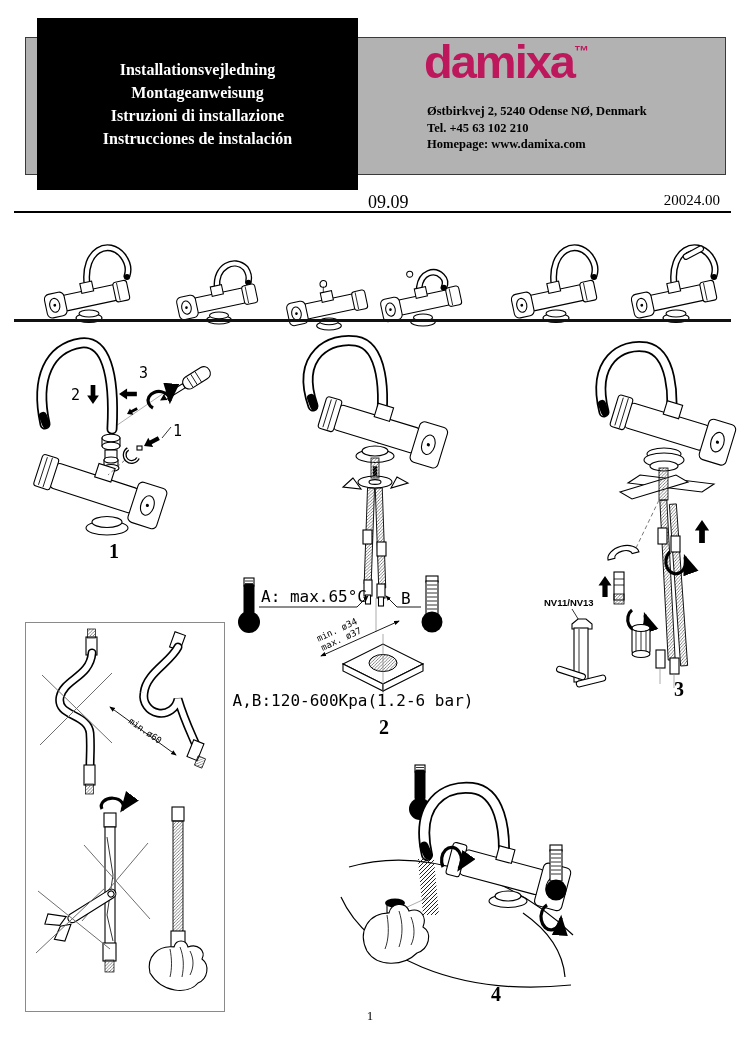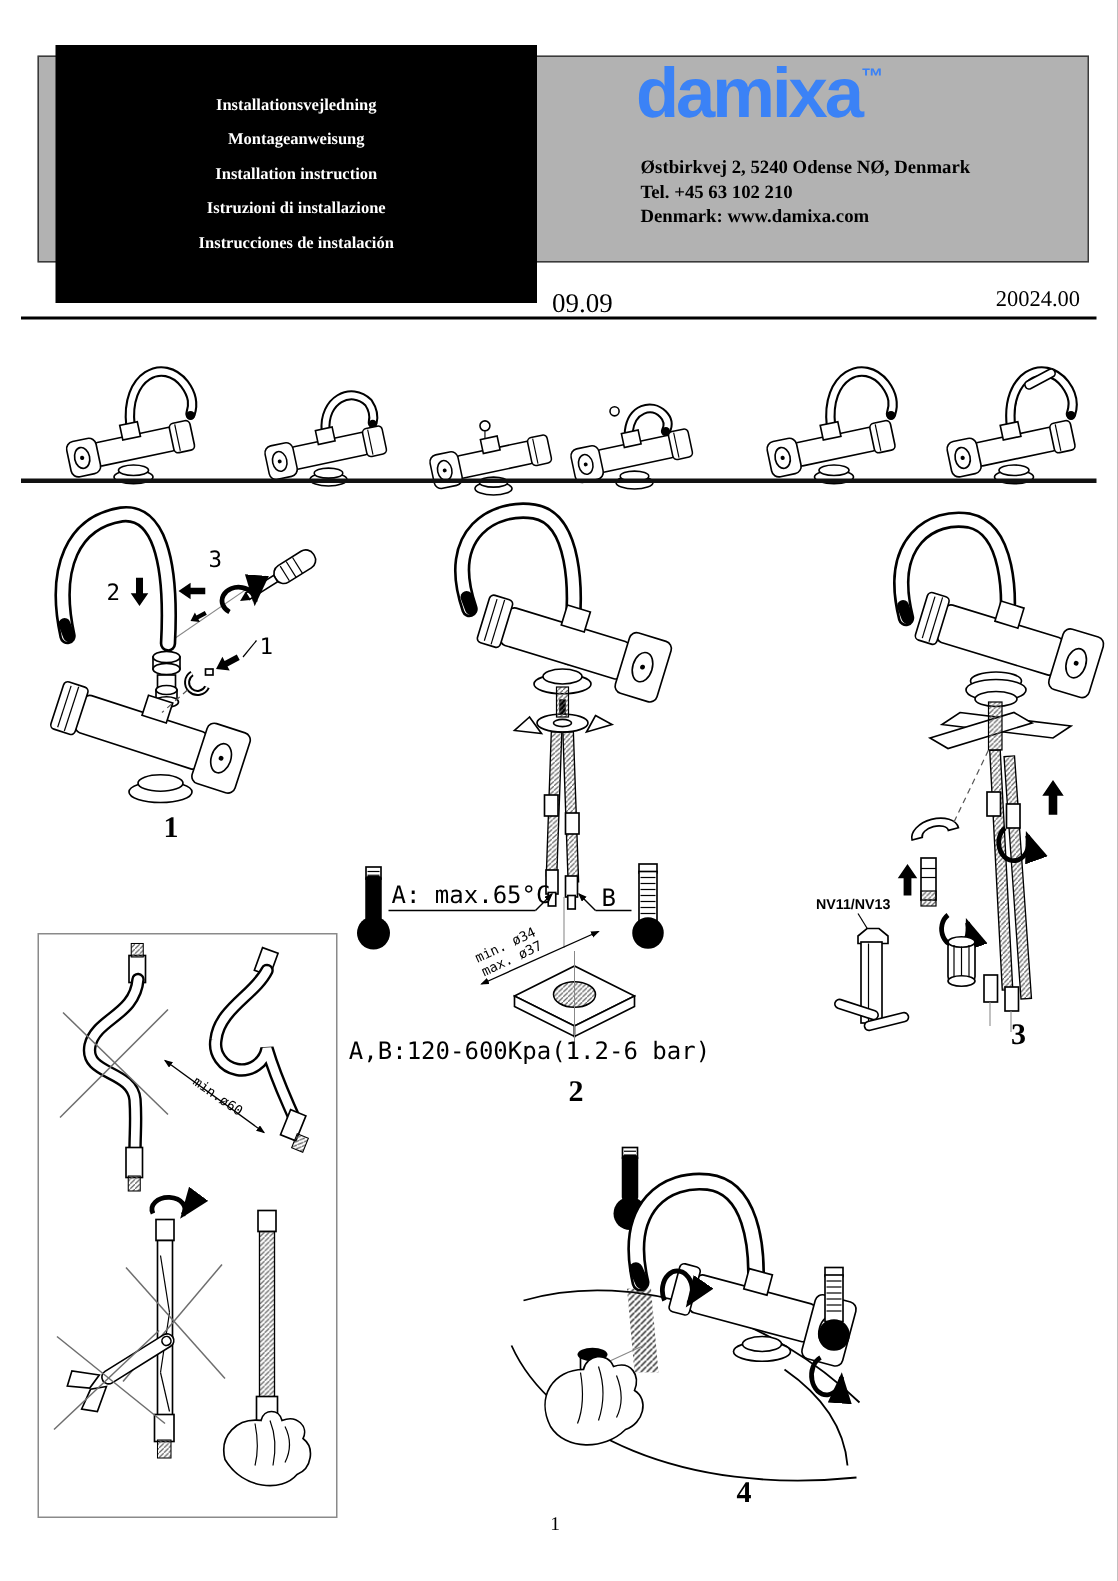--- a/index.html
+++ b/index.html
@@ -3,22 +3,22 @@
 <meta charset="utf-8">
 <style>
   html,body{margin:0;padding:0;background:#888;}
   .page{position:relative;width:745px;height:1054px;margin:0 auto;background:#fff;
         font-family:"Liberation Serif",serif;overflow:hidden;outline:1px solid #d0d0d0;}
   
   .gray-band{position:absolute;left:25px;top:37px;width:701px;height:138px;
              background:#b2b2b2;border:1.5px solid #3a3a3a;box-sizing:border-box;}
   .black-box{position:absolute;left:37px;top:18px;width:321px;height:172px;background:#000;
              color:#fff;display:flex;flex-direction:column;justify-content:center;
-             text-align:center;font-weight:bold;font-size:11px;line-height:23px;margin-top:12px;}
-  .brand{position:absolute;left:424px;top:38px;color:#3b82f6;
+             text-align:center;font-weight:bold;font-size:16px;line-height:23px;}
+  .brand{position:absolute;left:424px;top:38px;color:#be185d;
          font-family:"Liberation Sans",sans-serif;font-weight:800;
          font-size:47px;letter-spacing:-2px;line-height:1;}
   .brand .tm{font-size:15px;vertical-align:22px;letter-spacing:0;}
   .address{position:absolute;left:427px;top:103px;font-weight:bold;font-size:12.5px;line-height:16.5px;}
   .hdr-date{position:absolute;left:368px;top:192px;font-size:18px;}
   .hdr-doc{position:absolute;right:25px;top:192px;font-size:15px;text-align:center;}
   .rule1{position:absolute;left:14px;top:211px;width:717px;height:2px;background:#000;}
   .rule2{position:absolute;left:14px;top:319px;width:717px;height:3px;background:#111;}
   .hose-box{position:absolute;left:25px;top:622px;width:200px;height:390px;
             border:1px solid #8a8a8a;box-sizing:border-box;background:#fff;}
@@ -72,31 +72,30 @@
   </defs>
 </svg>
 
 <div class="page">
 
   <div class="gray-band"></div>
 
   <div class="black-box">
     <div>Installationsvejledning</div>
     <div>Montageanweisung</div>
-    <div>Installation instruction</div>
     <div>Istruzioni di installazione</div>
     <div>Instrucciones de instalación</div>
   </div>
 
   <div class="brand"><span>damixa</span><span class="tm">™</span></div>
 
   <div class="address">
     <div>Østbirkvej 2, 5240 Odense NØ, Denmark</div>
     <div>Tel. +45 63 102 210</div>
-    <div>Denmark: www.damixa.com</div>
+    <div>Homepage: www.damixa.com</div>
   </div>
 
   <div class="hdr-date">09.09</div>
   <div class="hdr-doc">20024.00</div>
   <div class="rule1"></div>
 
   <svg class="inrow" style="left:14px;top:226px" width="717" height="96" viewBox="0 0 717 96">
     <g transform="translate(55,46)">
       <path class="t-out" stroke-width="7" d="M18,12 C14,-22 40,-34 54,-16 C60,-8 60,-2 58,4"></path>
       <path class="t-in" stroke-width="4.2" d="M18,12 C14,-22 40,-34 54,-16 C60,-8 60,-2 58,4"></path>

